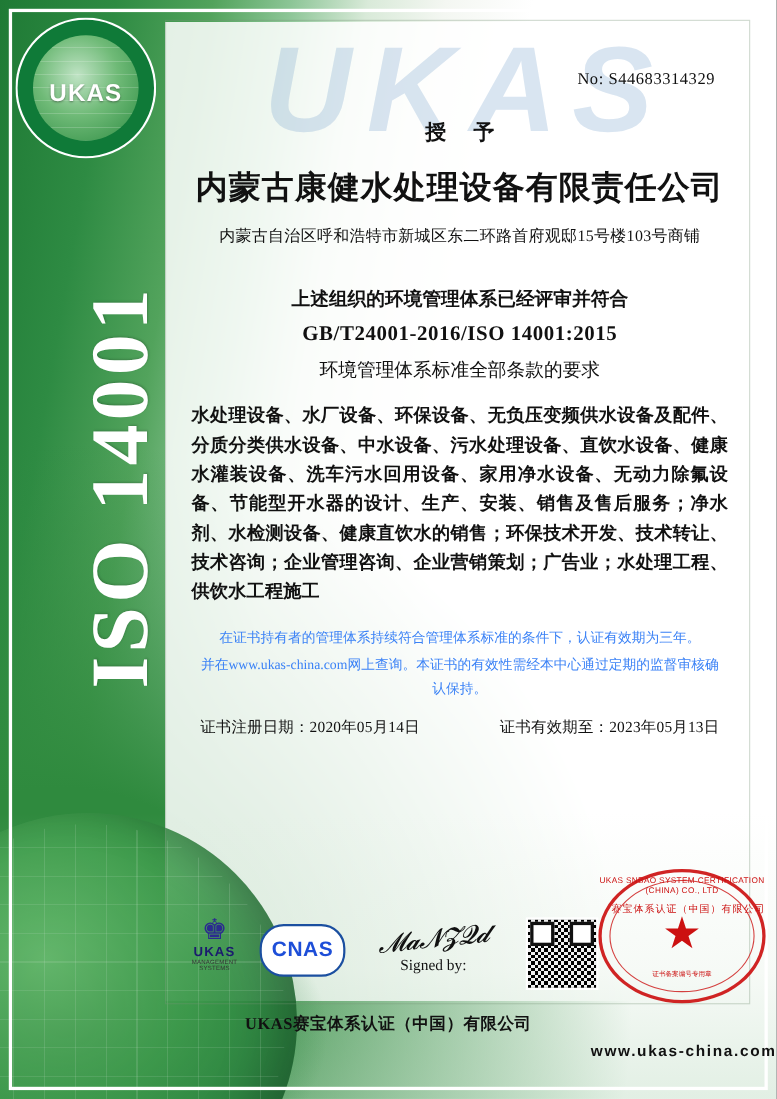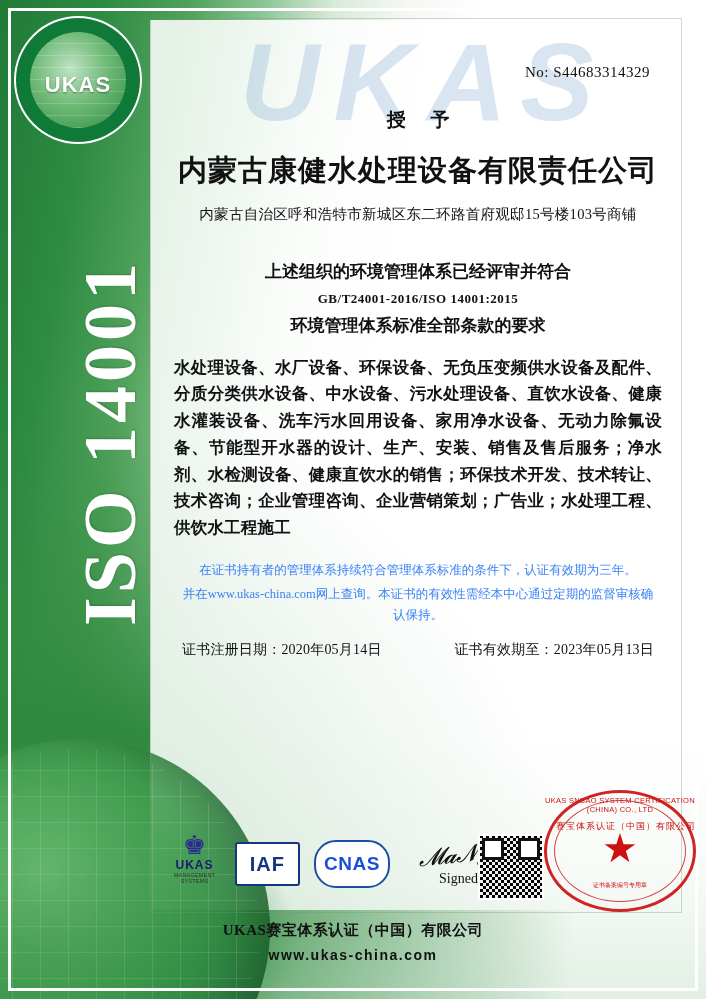--- a/index.html
+++ b/index.html
@@ -207,26 +207,26 @@
     letter-spacing: 0.3px;
   }
   .conform {
     margin-top: 32px;
     font-weight: bold;
     font-size: 17px;
     line-height: 1.9;
   }
   .standard {
     font-weight: bold;
-    font-size: 13px;
+    font-size: 19px;
     letter-spacing: 0.5px;
     line-height: 1.7;
   }
   .conform2 {
-    font-weight: bold;
+    font-weight: normal;
     font-size: 17px;
     line-height: 1.9;
   }
   .scope-title {
     margin-top: 28px;
     font-weight: bold;
     font-size: 22px;
     letter-spacing: 2px;
   }
   .scope-body {
@@ -440,20 +440,21 @@
     font-weight: bold;
     font-size: 15px;
     letter-spacing: 0.5px;
   }
   .footer .url {
     margin-top: 7px;
     font-family: "Liberation Sans", sans-serif;
     font-weight: bold;
     font-size: 14px;
     letter-spacing: 1.5px;
+    text-align: right;
   }
 </style>
 </head>
 <body>
 
 <div class="cert">
 
   <div class="bg-green"></div>
   <div class="bg-white-panel"></div>
   <div class="bottom-green"></div>
@@ -497,23 +498,20 @@
       </div>
     </div>
   </div>
 
   <div class="logos">
     <div class="logo-ukas-small">
       <div class="crown">♚</div>
       <div class="nm">UKAS</div>
       <div class="sub">MANAGEMENT SYSTEMS</div>
     </div>
-    <div class="logo-iaf">
-      <span>IAF</span>
-    </div>
     <div class="logo-cnas">
       <span>CNAS</span>
     </div>
     <div class="signature">
       <div class="scribble">𝓜𝓪𝓝𝓩𝓠𝓭</div>
       <div class="label">Signed by:</div>
     </div>
   </div>
 
   <div class="qr"></div>

